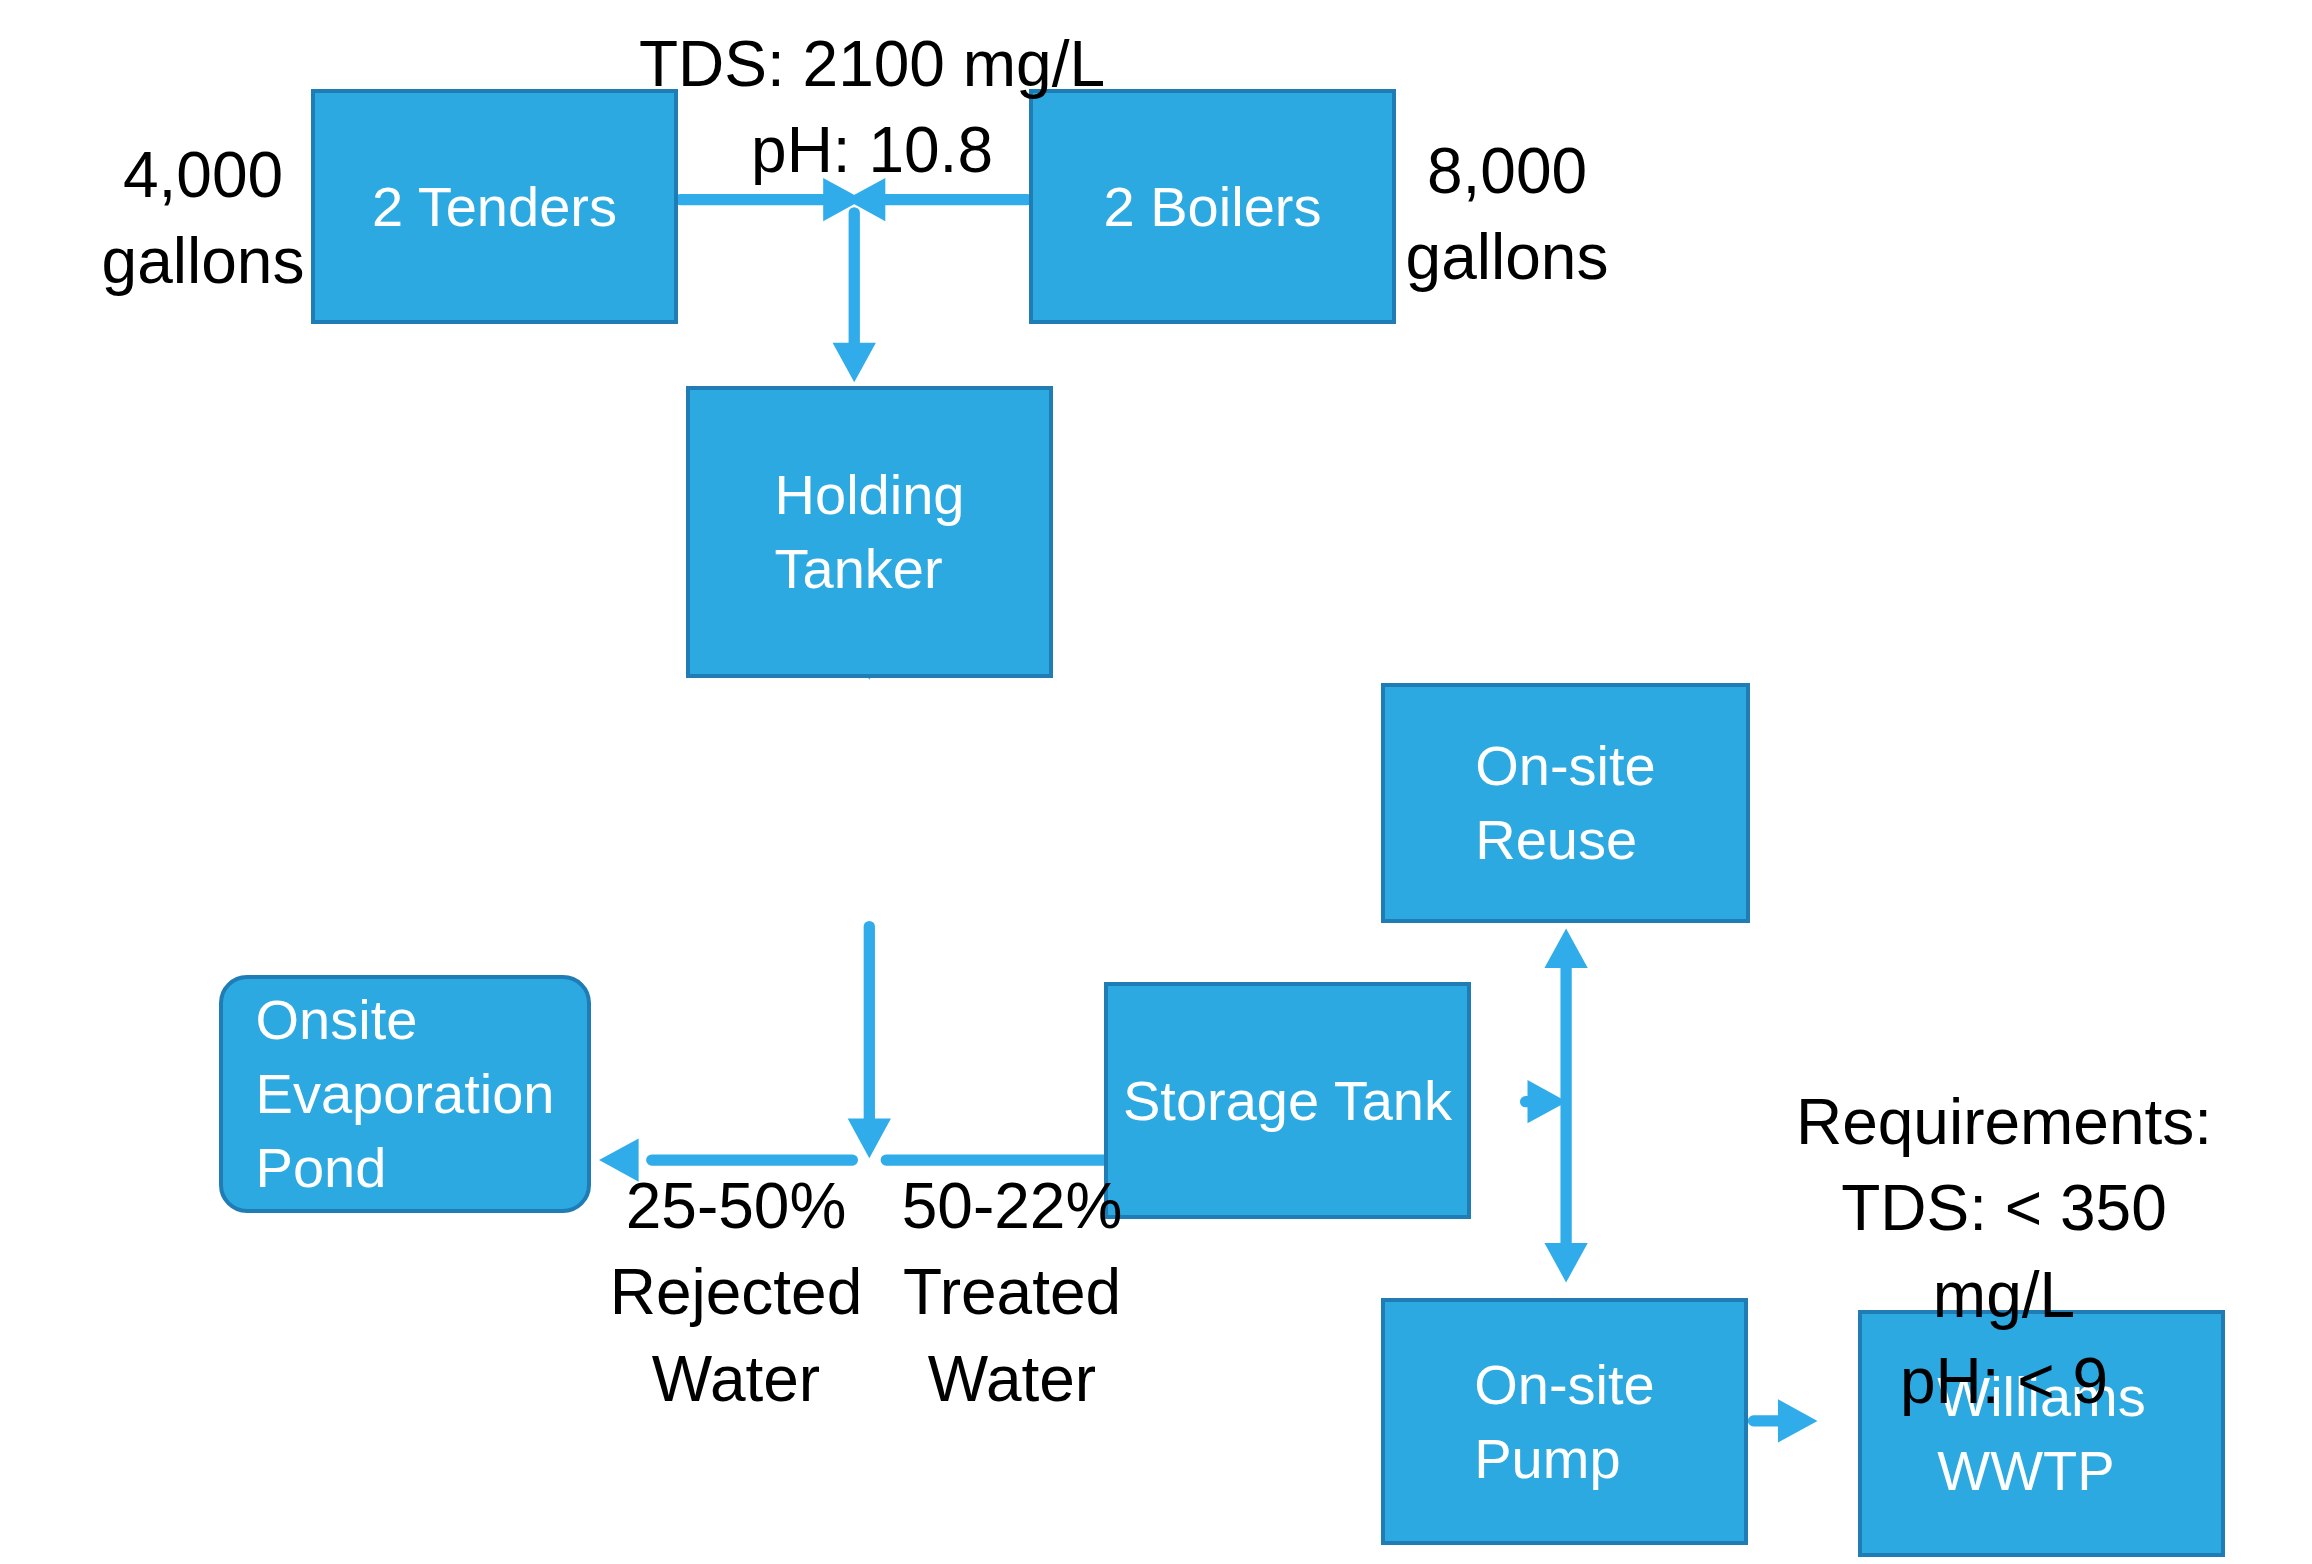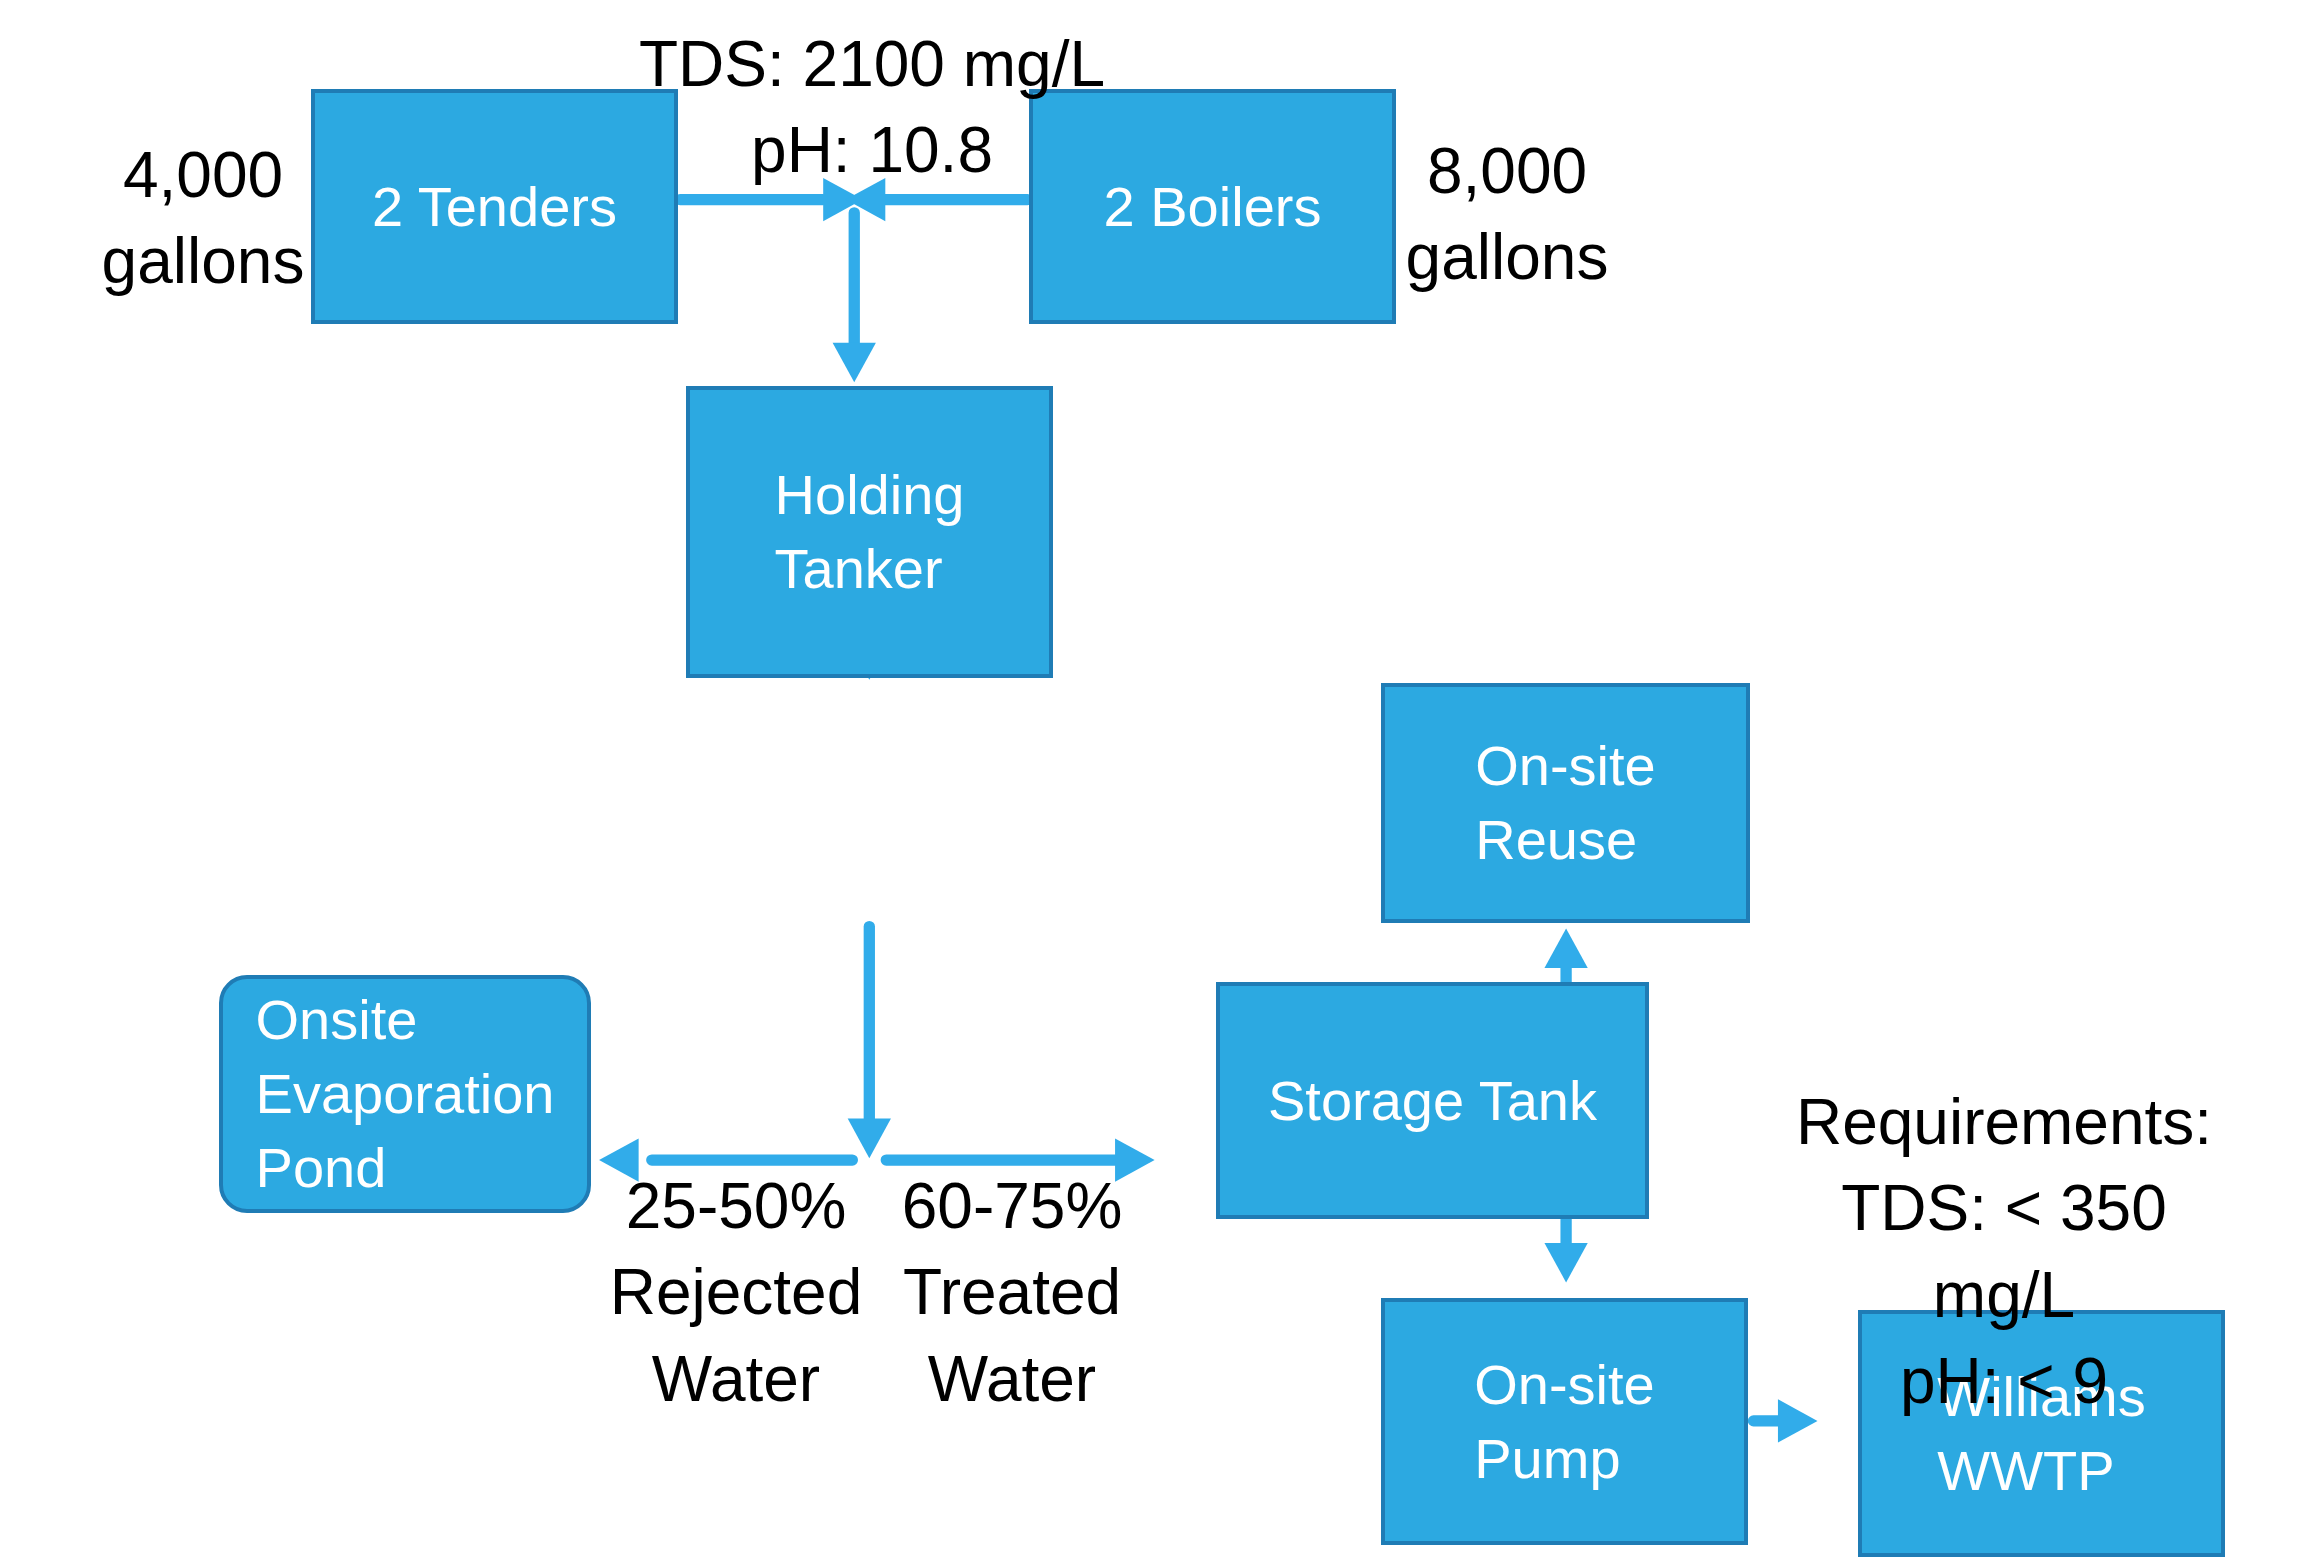--- a/index.html
+++ b/index.html
@@ -52,21 +52,21 @@
     font-size: 64px;
     line-height: 1.35;
     white-space: pre-line;
   }
   
   #node-tenders   { left: 311px;  top: 89px;   width: 367px; height: 235px; }
   #node-boilers   { left: 1029px; top: 89px;   width: 367px; height: 235px; }
   #node-holding   { left: 686px;  top: 386px;  width: 367px; height: 292px; }
   #node-ro        { left: 686px;  top: 683px;  width: 367px; height: 240px; }
   #node-pond      { left: 219px;  top: 975px; width: 372px; height: 238px; border-radius: 28px; }
-  #node-storage   { left: 1216px; top: 982px; width: 433px; height: 237px; }
+  #node-storage   { left: 1104px; top: 982px; width: 367px; height: 237px; }
   #node-reuse     { left: 1381px; top: 683px;  width: 369px; height: 240px; }
   #node-pump      { left: 1381px; top: 1298px; width: 367px; height: 247px; }
   #node-wwtp      { left: 1858px; top: 1298px; width: 367px; height: 247px; margin-top: 12px; }
   
   #ann-influent     { left: 872px;  top: 21px;   }
   #ann-vol-tenders  { left: 203px;  top: 132px;  }
   #ann-vol-boilers  { left: 1507px; top: 128px;  }
   #ann-rejected     { left: 736px;  top: 1163px; }
   #ann-treated      { left: 1012px; top: 1163px; }
   #ann-requirements { left: 2004px; top: 1079px; }
@@ -137,21 +137,21 @@
 
   <div class="annotation" id="ann-influent">TDS: 2100 mg/L
 pH: 10.8</div>
   <div class="annotation" id="ann-vol-tenders">4,000
 gallons</div>
   <div class="annotation" id="ann-vol-boilers">8,000
 gallons</div>
   <div class="annotation" id="ann-rejected">25-50%
 Rejected
 Water</div>
-  <div class="annotation" id="ann-treated">60-75%
+  <div class="annotation" id="ann-treated">50-22%
 Treated
 Water</div>
   <div class="annotation" id="ann-requirements">Requirements:
 TDS: &lt; 350 mg/L
 pH: &lt; 9</div>
 
 </div>
 
 
 </body></html>

